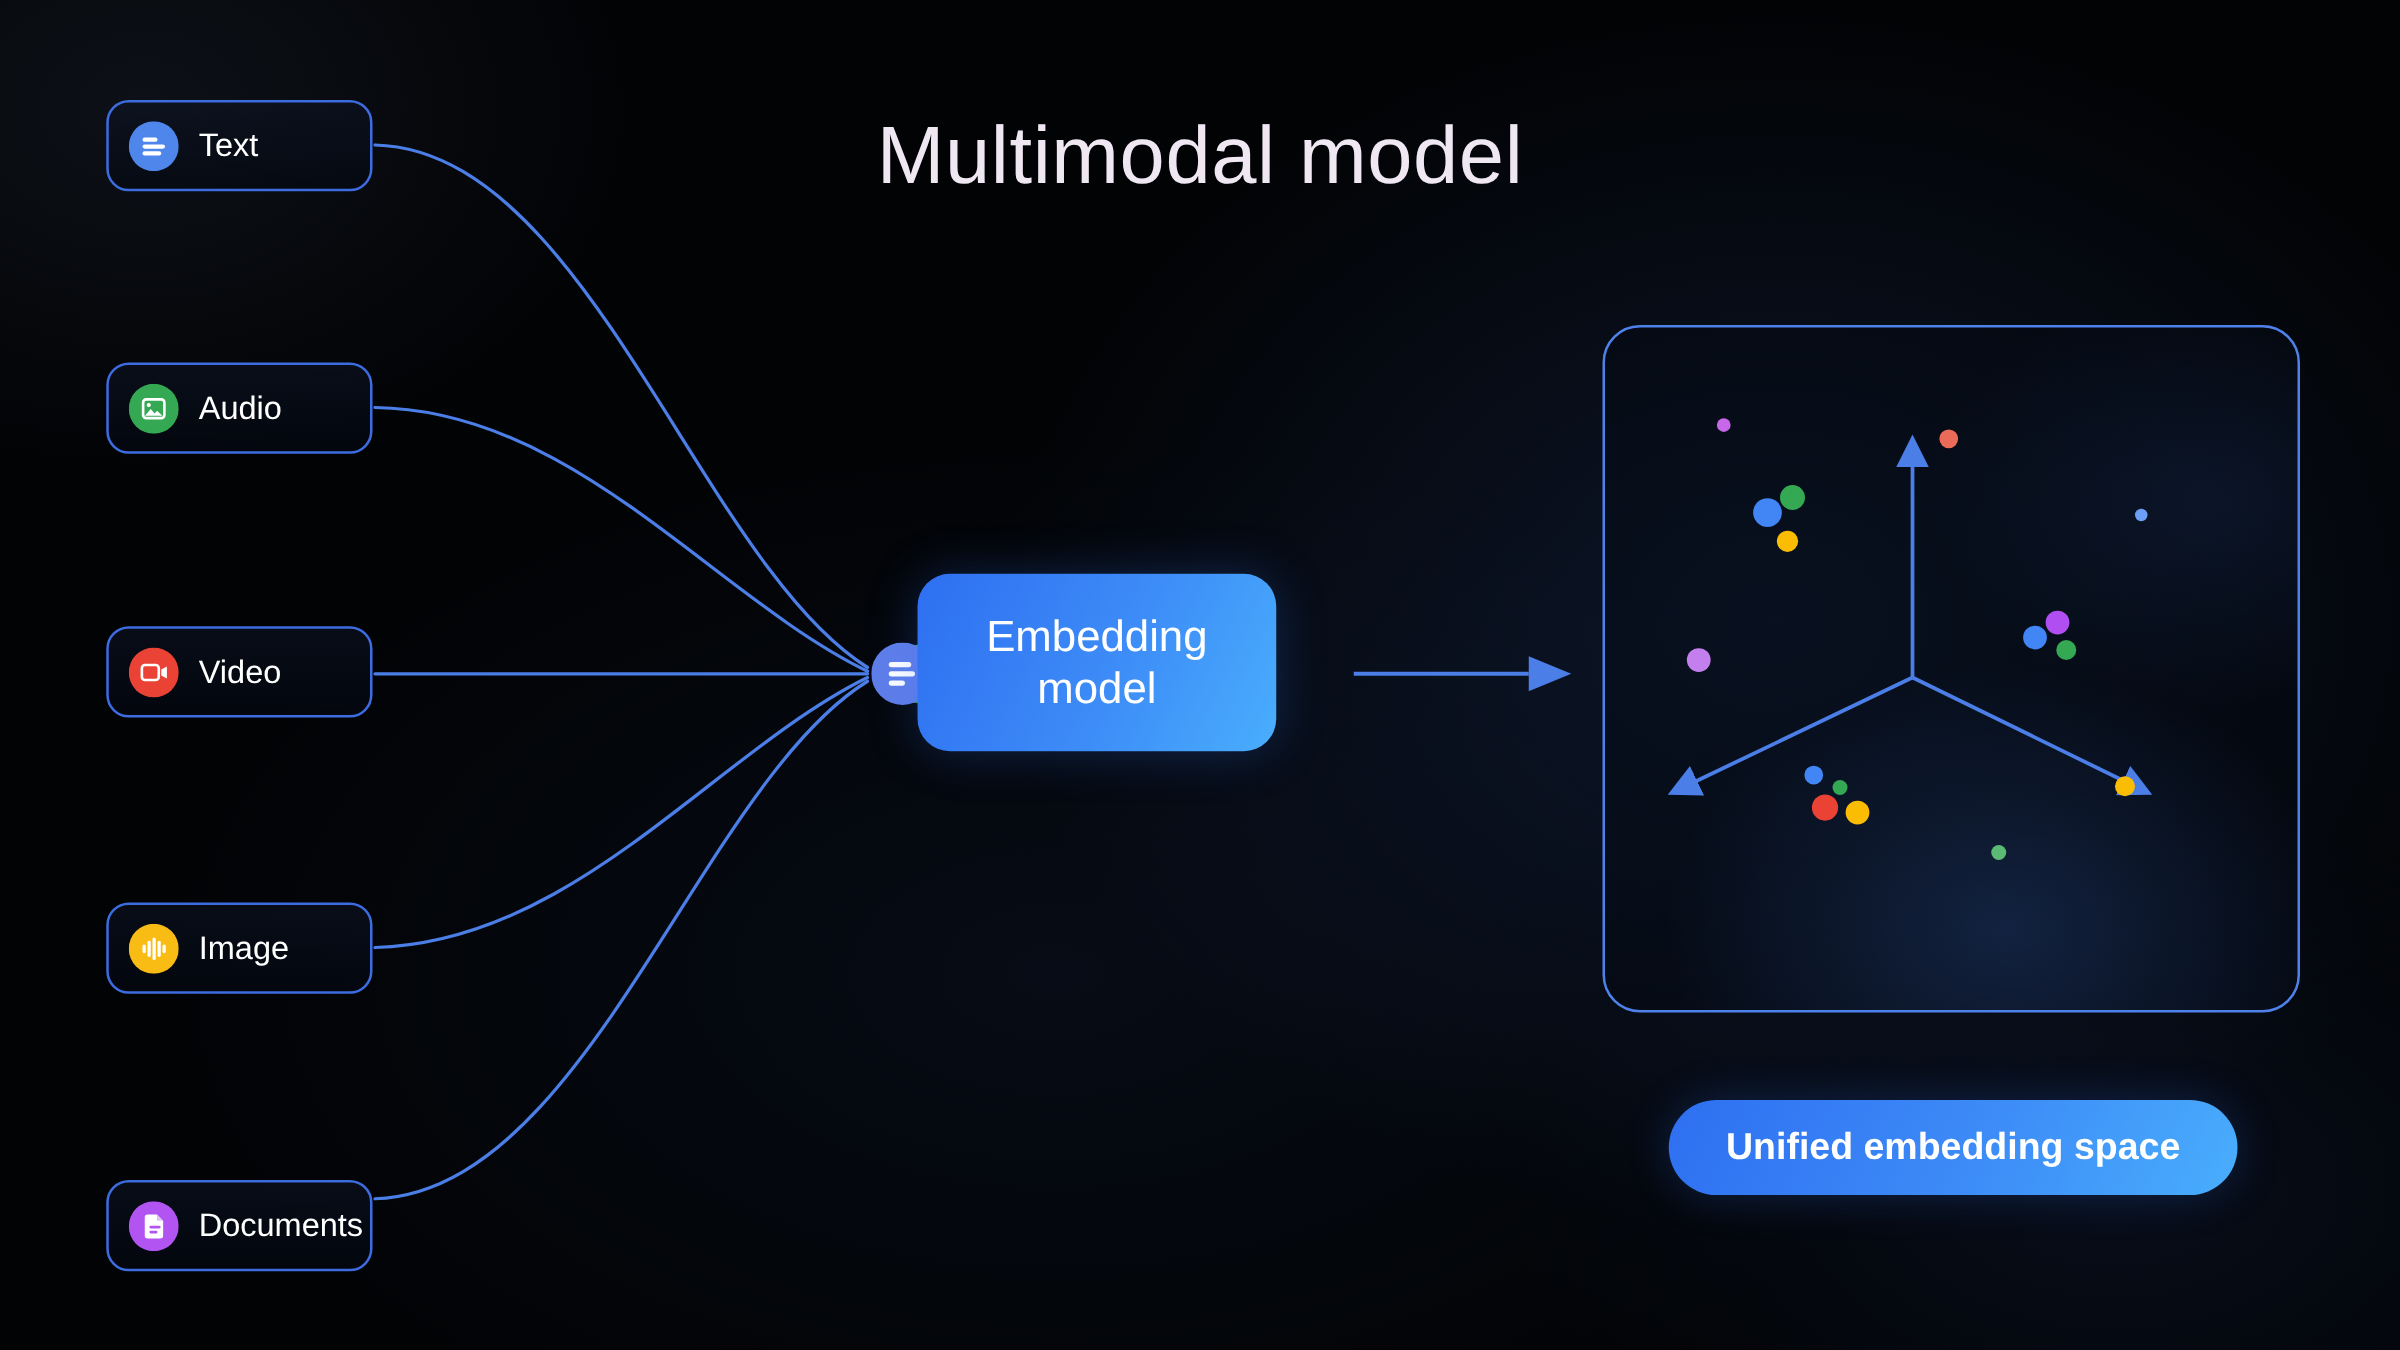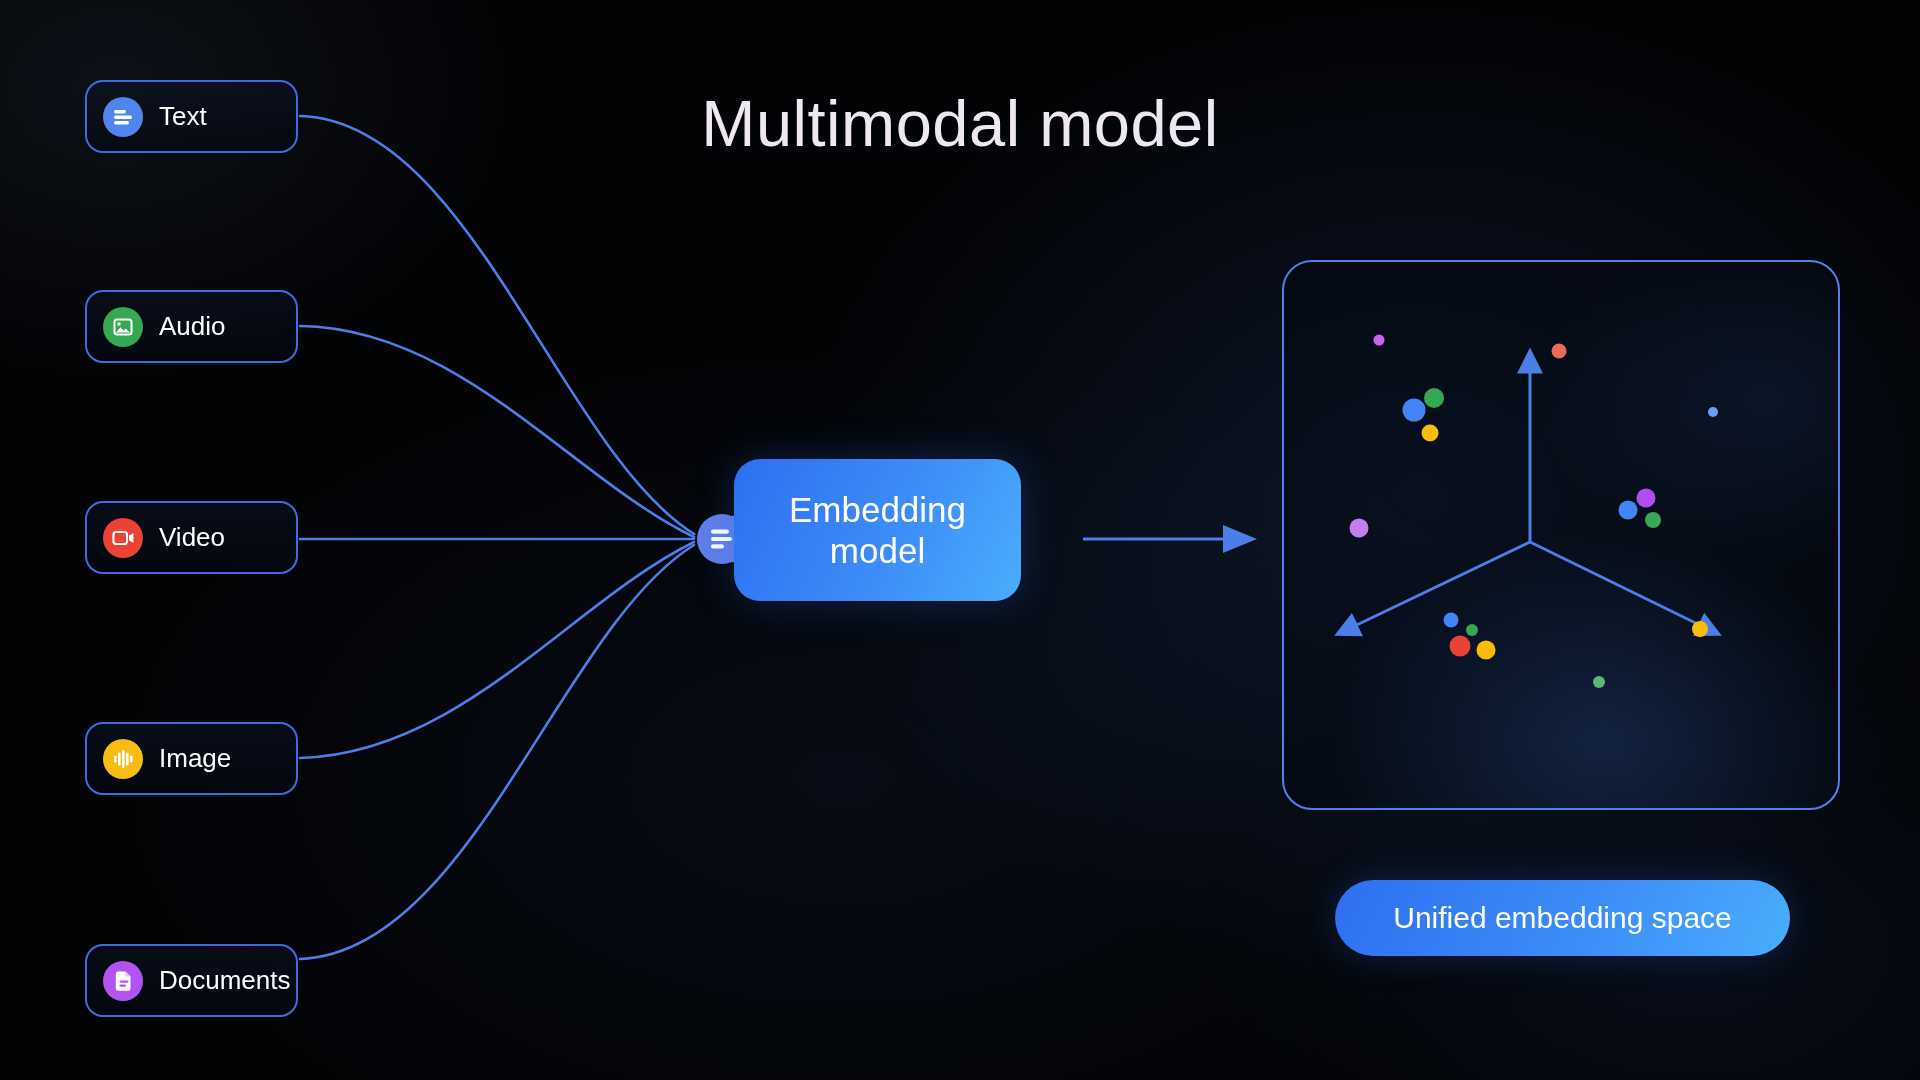--- a/index.html
+++ b/index.html
@@ -49,21 +49,21 @@
       rgba(4,8,18,0.35);
   }
 
   
   .caption-pill{
     left:1335px;top:880px;width:455px;height:76px;border-radius:38px;
     background:linear-gradient(115deg,#2e6ff1 0%,#3d8cf7 55%,#49aefc 100%);
     display:flex;align-items:center;justify-content:center;
     box-shadow:0 0 36px rgba(50,120,250,0.22);
   }
-  .caption-pill .txt{color:#ffffff;font-size:30px;font-weight:400;text-align:right;}
+  .caption-pill .txt{color:#ffffff;font-size:30px;font-weight:700;text-align:right;}
 
   svg{display:block;}
 </style>
 </head>
 <body>
 
 <svg class="abs" style="left:0;top:0" width="1920" height="1080" viewBox="0 0 1920 1080" fill="none">
   <path d="M300,116 C470,120 560,450 694,534" stroke-width="2.6" stroke-linecap="round" stroke="#4b7ee6"></path>
   <path d="M300,326 C460,328 572,478 694,537" stroke-width="2.6" stroke-linecap="round" stroke="#4b7ee6"></path>
   <path d="M300,539 L694,539" stroke-width="2.6" stroke-linecap="round" stroke="#4b7ee6"></path>

